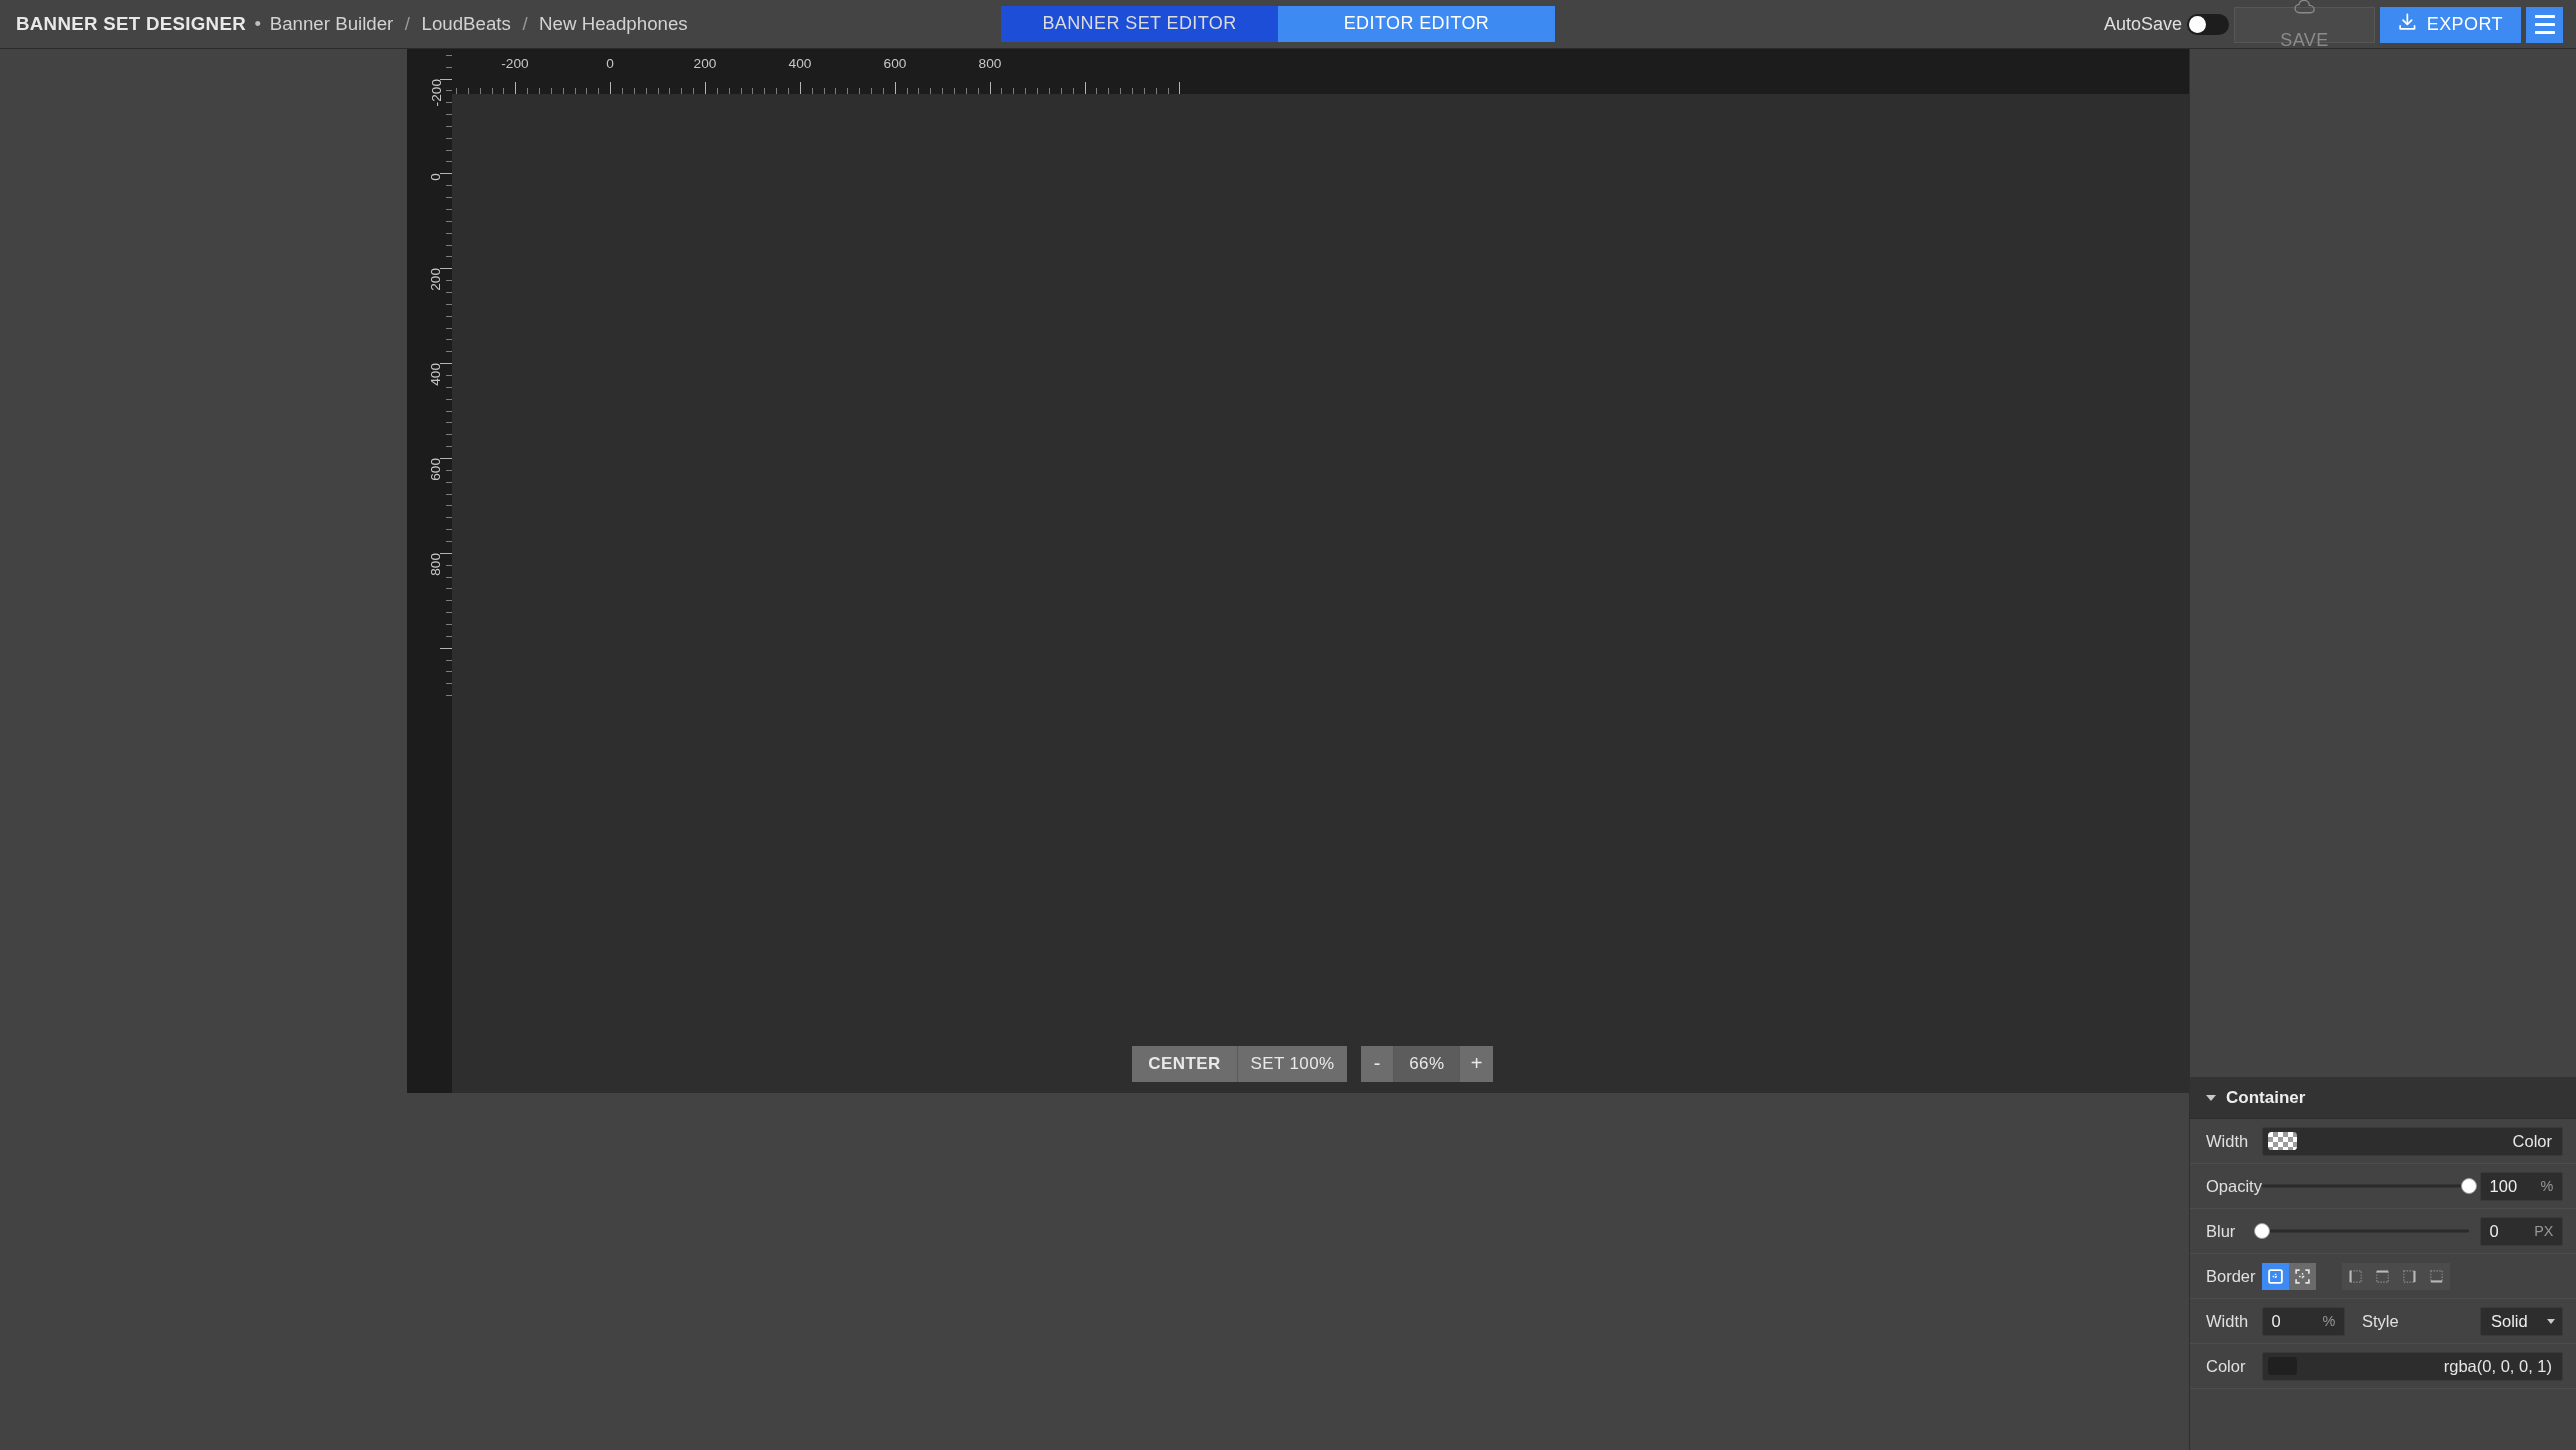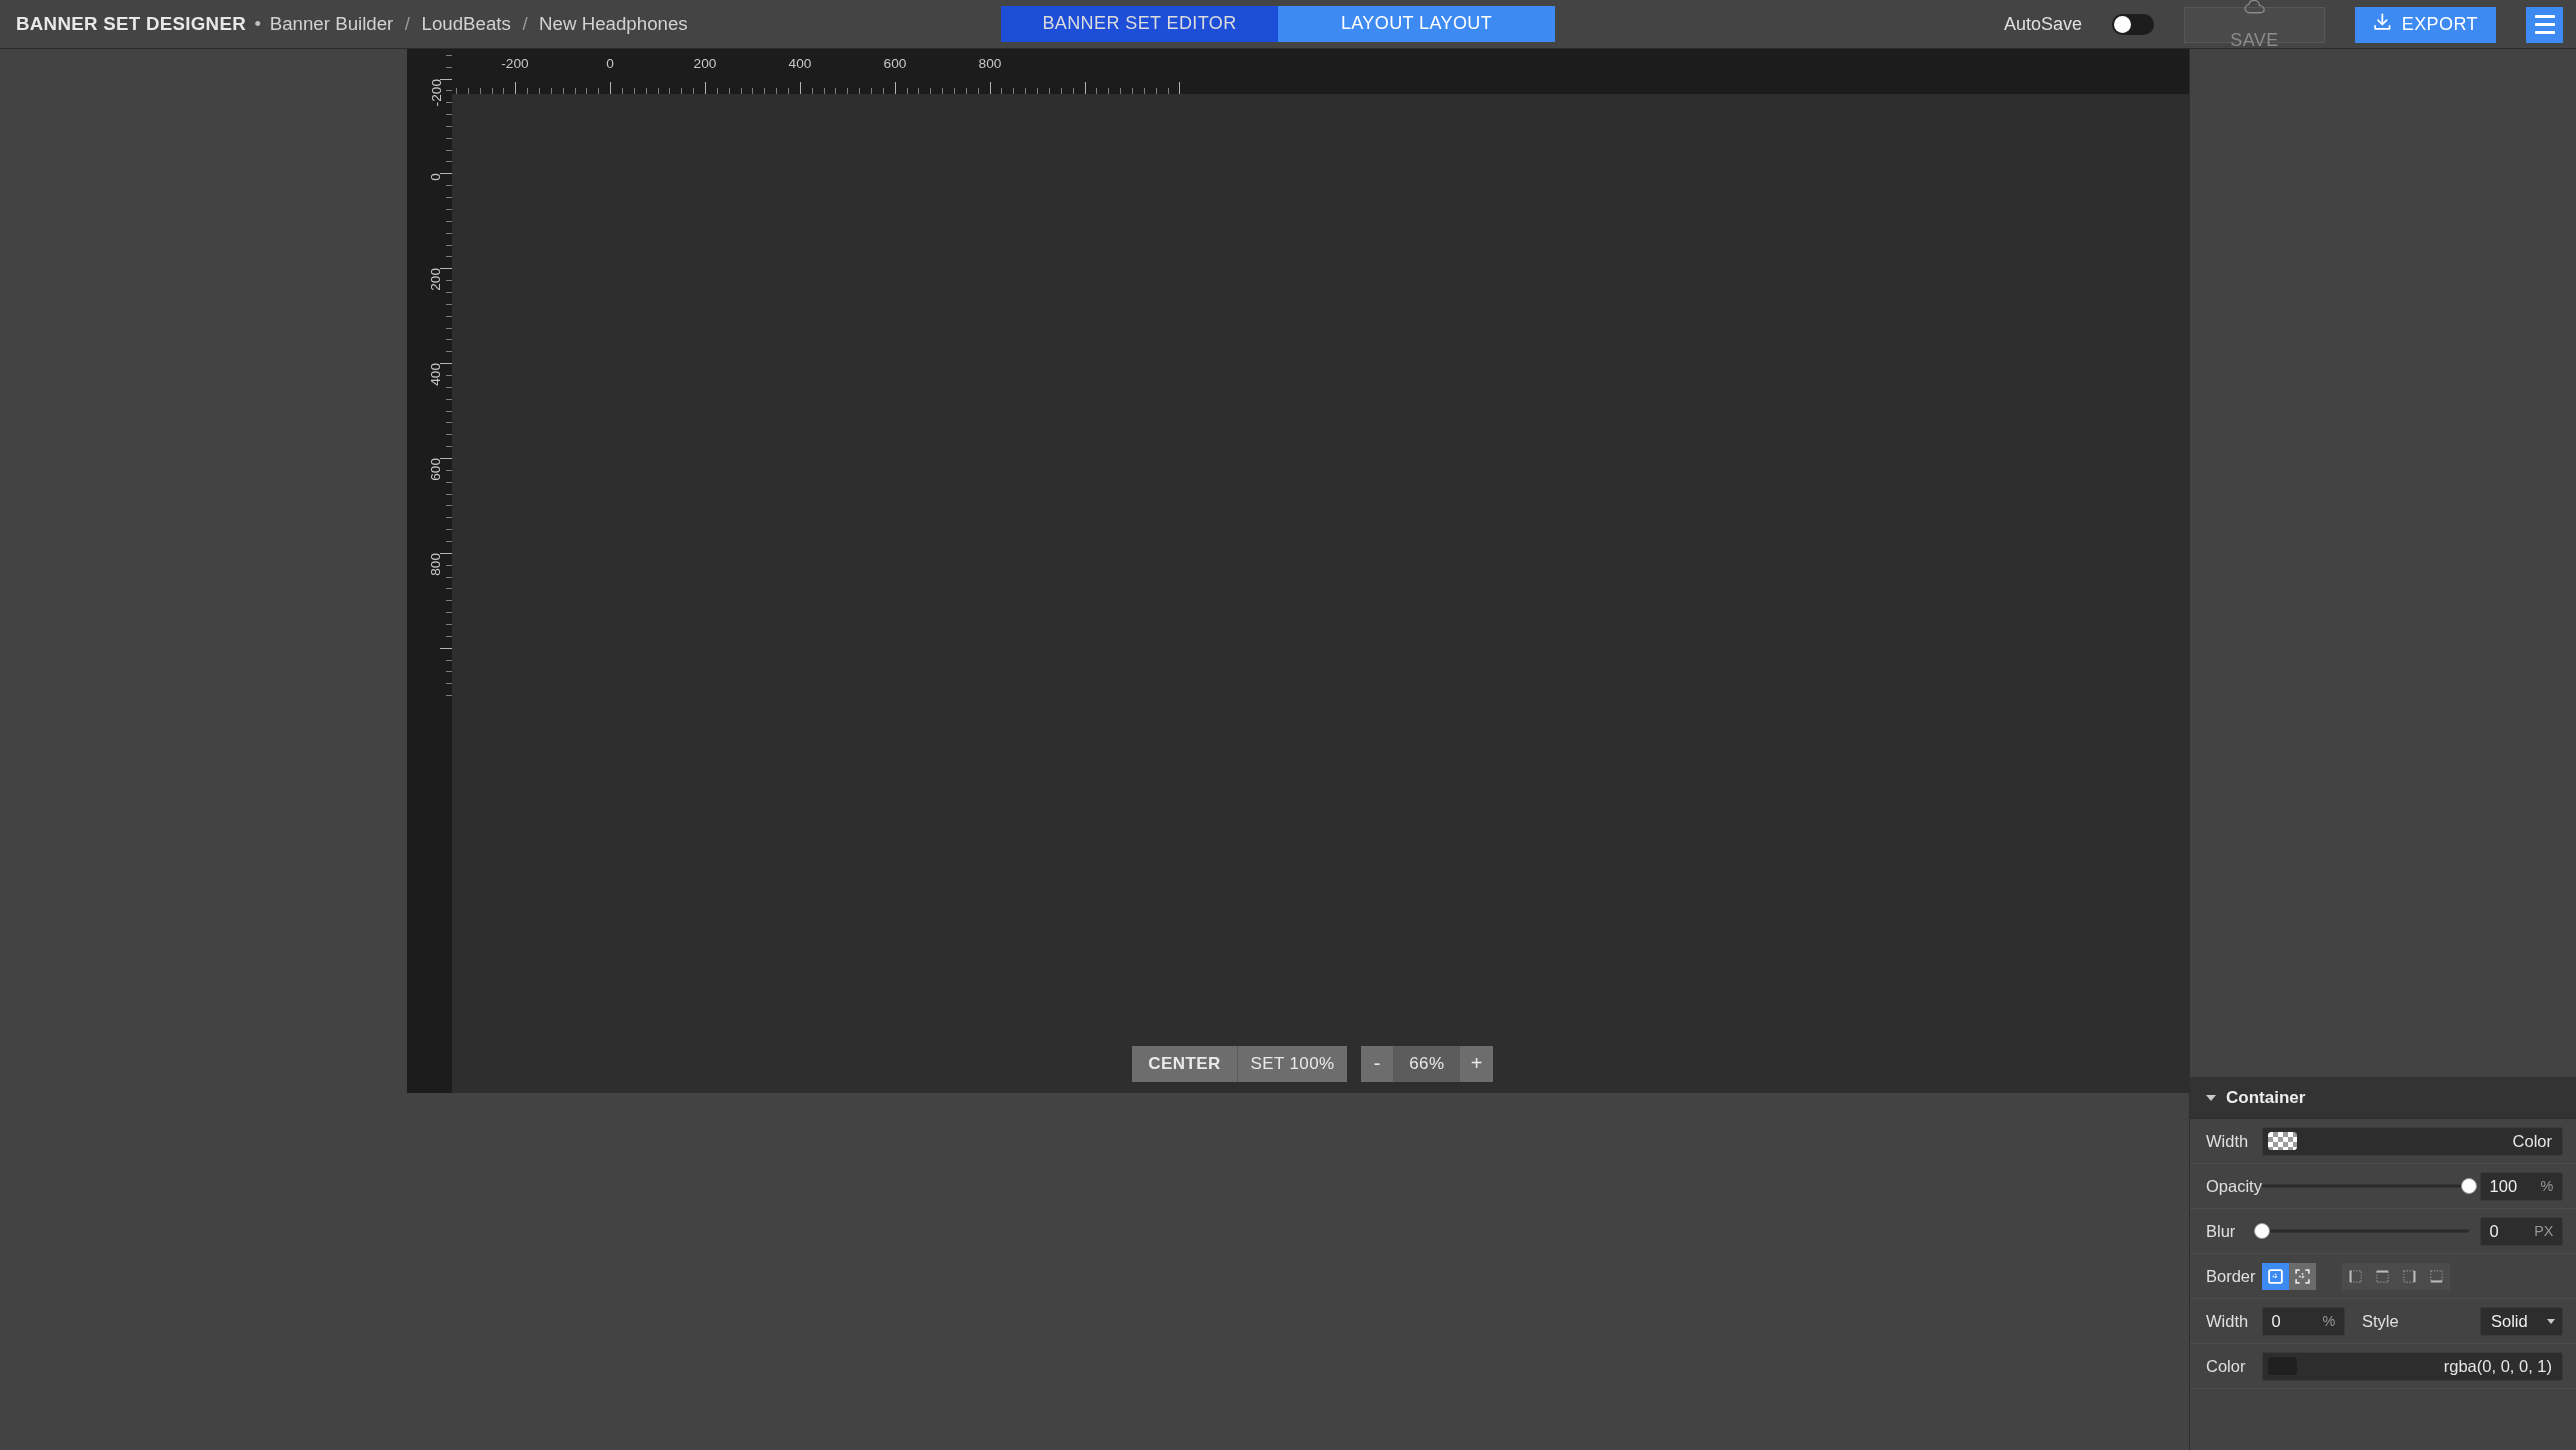--- a/index.html
+++ b/index.html
@@ -34,21 +34,21 @@
     display: flex; align-items: center; justify-content: center;
     font-size: 18px; letter-spacing: 0.4px;
     cursor: pointer; user-select: none;
   }
   .tab.inactive { background: #1d4ed8; color: #dcdcdc; }
   .tab.active { background: #3d8bf2; color: #ffffff; }
 
   
   #rightctl {
     position: absolute; right: 13px; top: 0; height: 49px;
-    display: flex; align-items: center; gap: 30px;
+    display: flex; align-items: center; gap: 5px;
   }
   #autosave-label { font-size: 18px; color: #e0e0e0; }
   #autosave-toggle {
     width: 42px; height: 21.6px; border-radius: 10.8px; background: #1d1d1d;
     position: relative; cursor: pointer;
   }
   #autosave-knob {
     position: absolute; left: 2.2px; top: 2.2px;
     width: 17px; height: 17px; border-radius: 50%; background: #ffffff;
   }
@@ -231,21 +231,21 @@
     <span class="bullet">•</span>
     <span class="crumb">Banner Builder</span>
     <span class="crumb-sep">/</span>
     <span class="crumb">LoudBeats</span>
     <span class="crumb-sep">/</span>
     <span class="crumb">New Headphones</span>
   </div>
 
   <div id="tabgroup">
     <div class="tab inactive">BANNER SET EDITOR</div>
-    <div class="tab active" style="background: rgb(61, 139, 242);">LAYOUT LAYOUT</div>
+    <div class="tab active" style="background: rgb(61, 139, 242);">EDITOR EDITOR</div>
   </div>
 
   <div id="rightctl">
     <span id="autosave-label">AutoSave</span>
     <div id="autosave-toggle">
       <div id="autosave-knob"></div>
     </div>
     <div id="save-btn">
       <span>
         <svg width="21.6" height="16" viewBox="0 0 30 22" fill="none">

